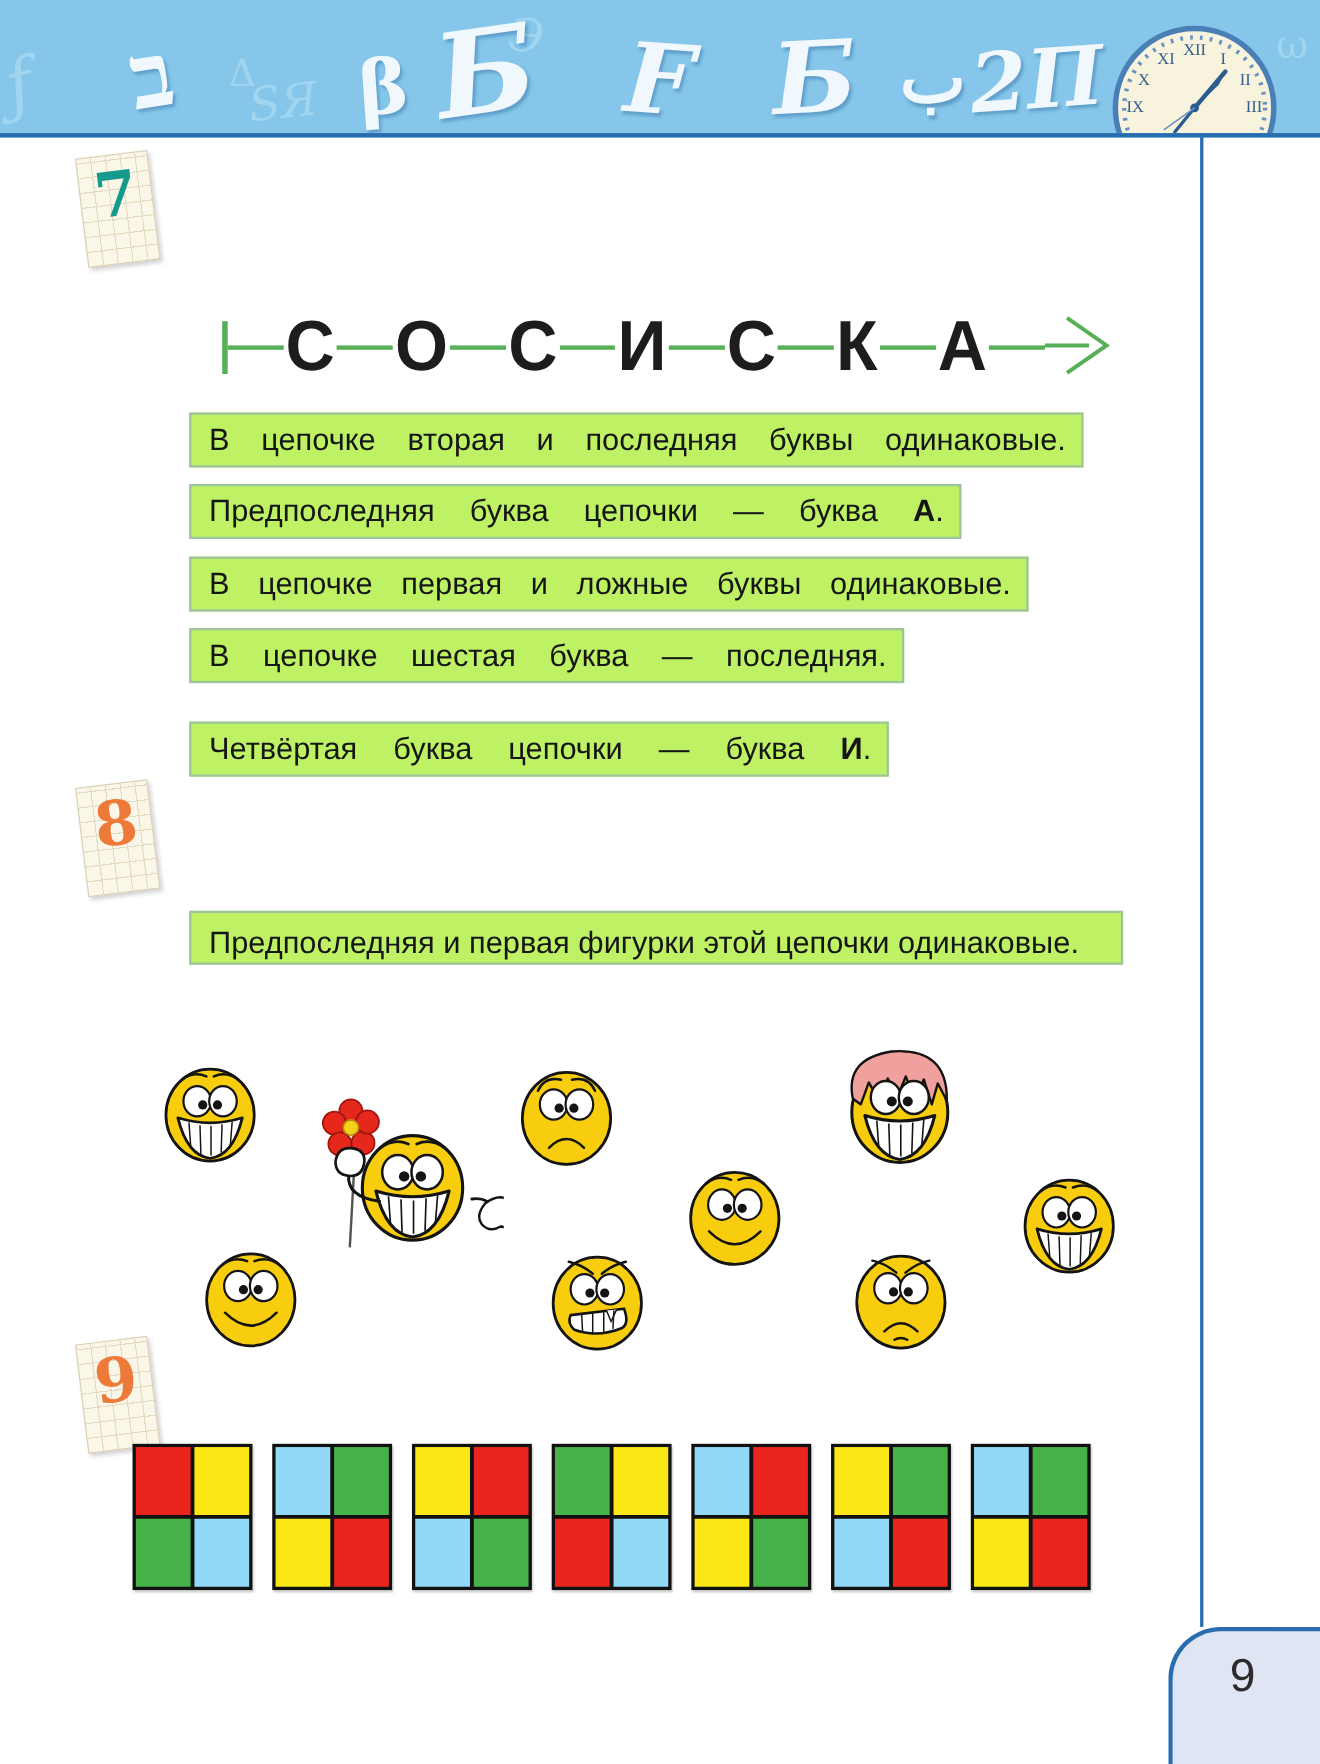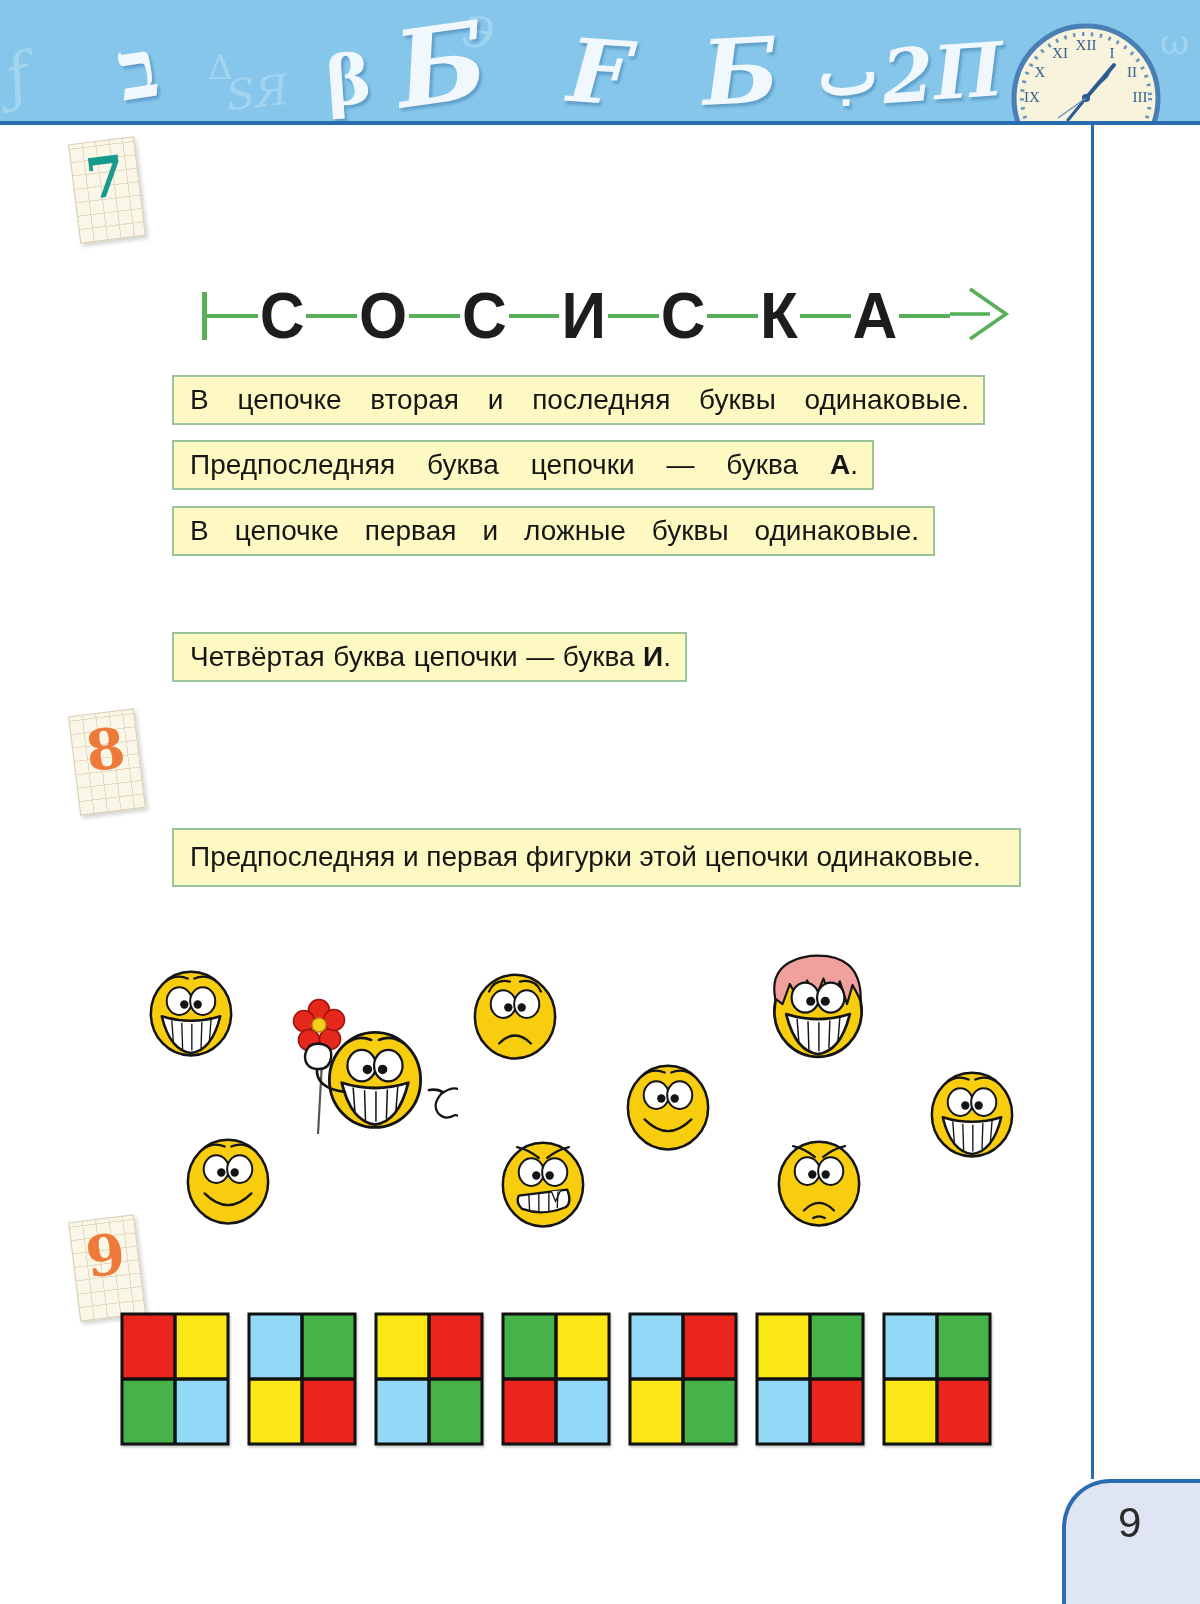--- a/index.html
+++ b/index.html
@@ -38,25 +38,25 @@
   
   #chain{position:absolute;left:202px;top:283px;width:810px;height:66px;
          display:flex;align-items:center;}
   .ch-start{width:5px;height:48px;background:#57b057;flex:none;}
   .ch-link{height:4px;background:#57b057;flex:1 1 20px;min-width:18px;}
   .ch-letter{flex:none;font-size:62px;font-weight:bold;line-height:1;color:#1d1d1d;
              letter-spacing:0;padding:0 2px;transform:scaleY(1.04);}
   .ch-arrow{flex:none;}
 
   
-  .stbox{position:absolute;left:172px;background:#fef9c3;border:2px solid #9cc49c;
+  .stbox{position:absolute;left:172px;background:#bef264;border:2px solid #9cc49c;
          box-sizing:border-box;font-size:28px;color:#161616;}
   .stbox.single{height:50px;line-height:46px;padding:0 14px 0 16px;white-space:nowrap;
                 text-align:justify;text-align-last:justify;}
-  .stbox.multi{padding:8px 16px 10px 16px;line-height:37px;text-align:justify;}
+  .stbox.multi{padding:8px 16px 0 16px;line-height:37px;text-align:justify;}
   .st-bold{font-weight:bold;}
 
   
   .smiley{position:absolute;}
   .square{filter:drop-shadow(1px 2px 1px rgba(0,0,0,.22));}
   #squares-row{position:absolute;left:120px;top:1312px;display:flex;gap:17px;}
 </style>
 </head>
 <body>
 
@@ -130,21 +130,24 @@
 
   <div class="stbox single" style="top:375px;width:813px;">
     <span>В цепочке вторая и последняя буквы одинаковые.</span><span class="st-bold"></span><span></span>
   </div>
   <div class="stbox single" style="top:440px;width:702px;">
     <span>Предпоследняя буква цепочки — буква </span><span class="st-bold">А</span><span>.</span>
   </div>
   <div class="stbox single" style="top:506px;width:763px;">
     <span>В цепочке первая и ложные буквы одинаковые.</span><span class="st-bold"></span><span></span>
   </div>
-  <div class="stbox single" style="top:632px;width:515px;">
+  <div class="stbox single" style="top:571px;width:650px;">
+    <span>В цепочке шестая буква — последняя.</span><span class="st-bold"></span><span></span>
+  </div>
+  <div class="stbox single" style="top:656px;width:636px;">
     <span>Четвёртая буква цепочки — буква </span><span class="st-bold">И</span><span>.</span>
   </div>
 
   <div class="tile" style="left:74px;top:712px;">
     <span class="tnum orange">8</span>
   </div>
 
   <div class="stbox multi" style="top:828px;width:849px;">
     <span>Предпоследняя и первая фигурки этой цепочки одинаковые.</span>
   </div>

